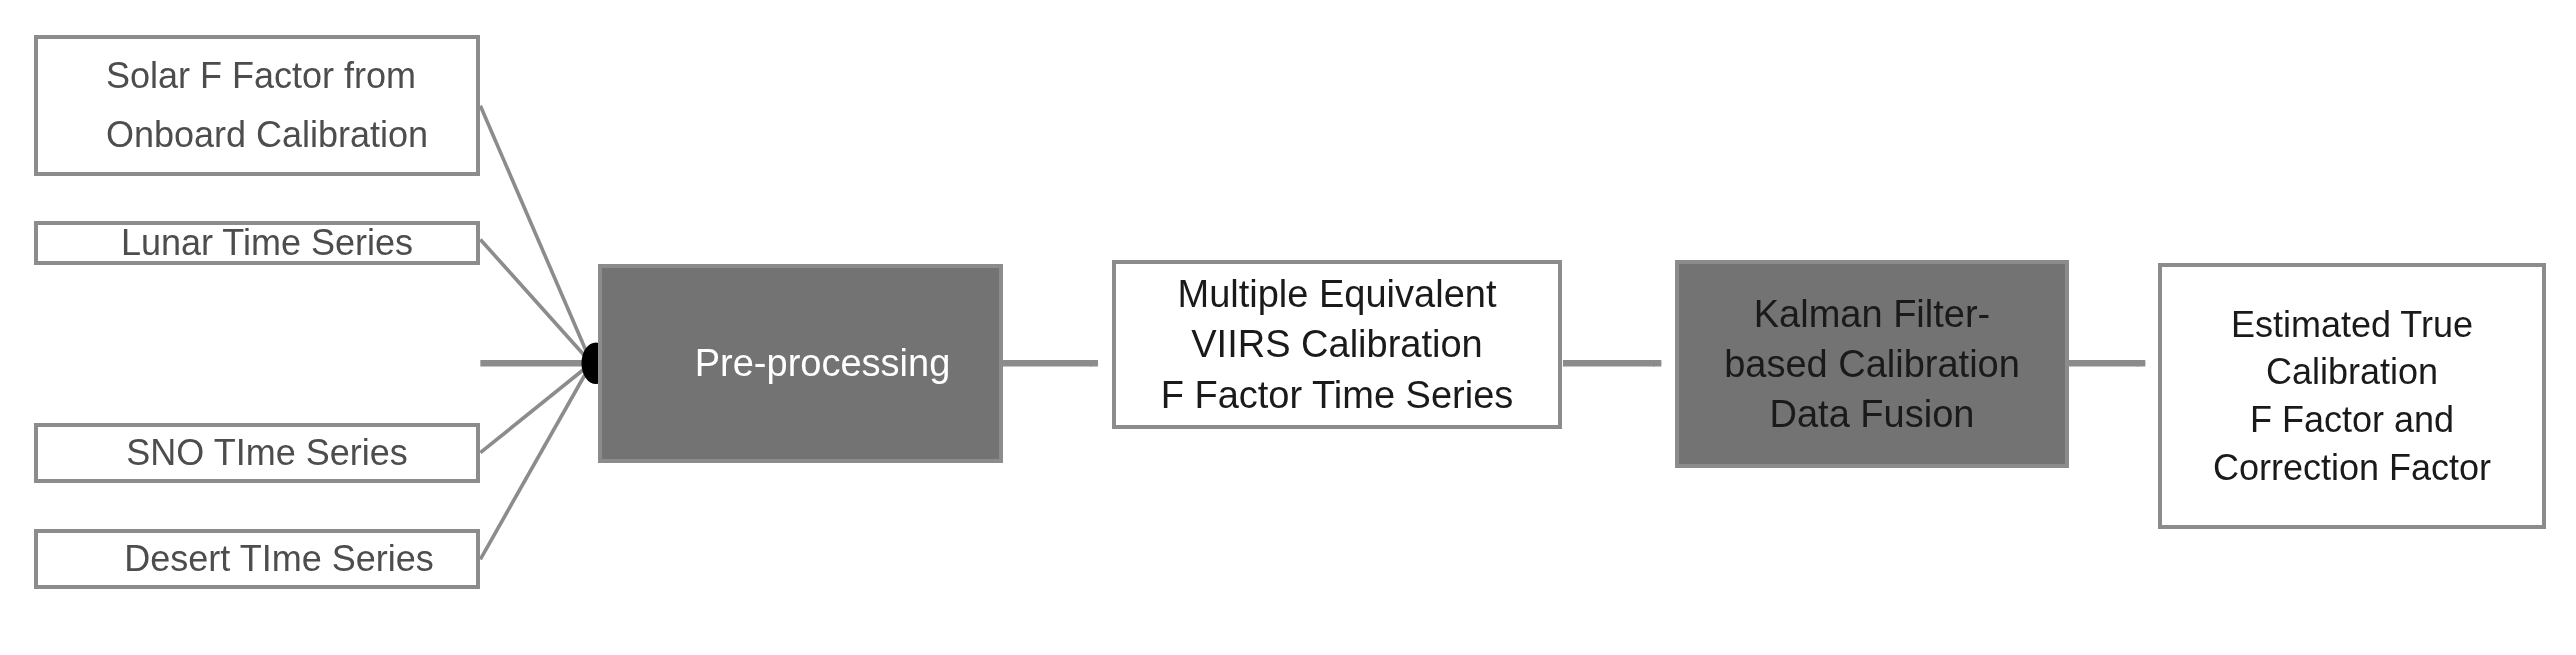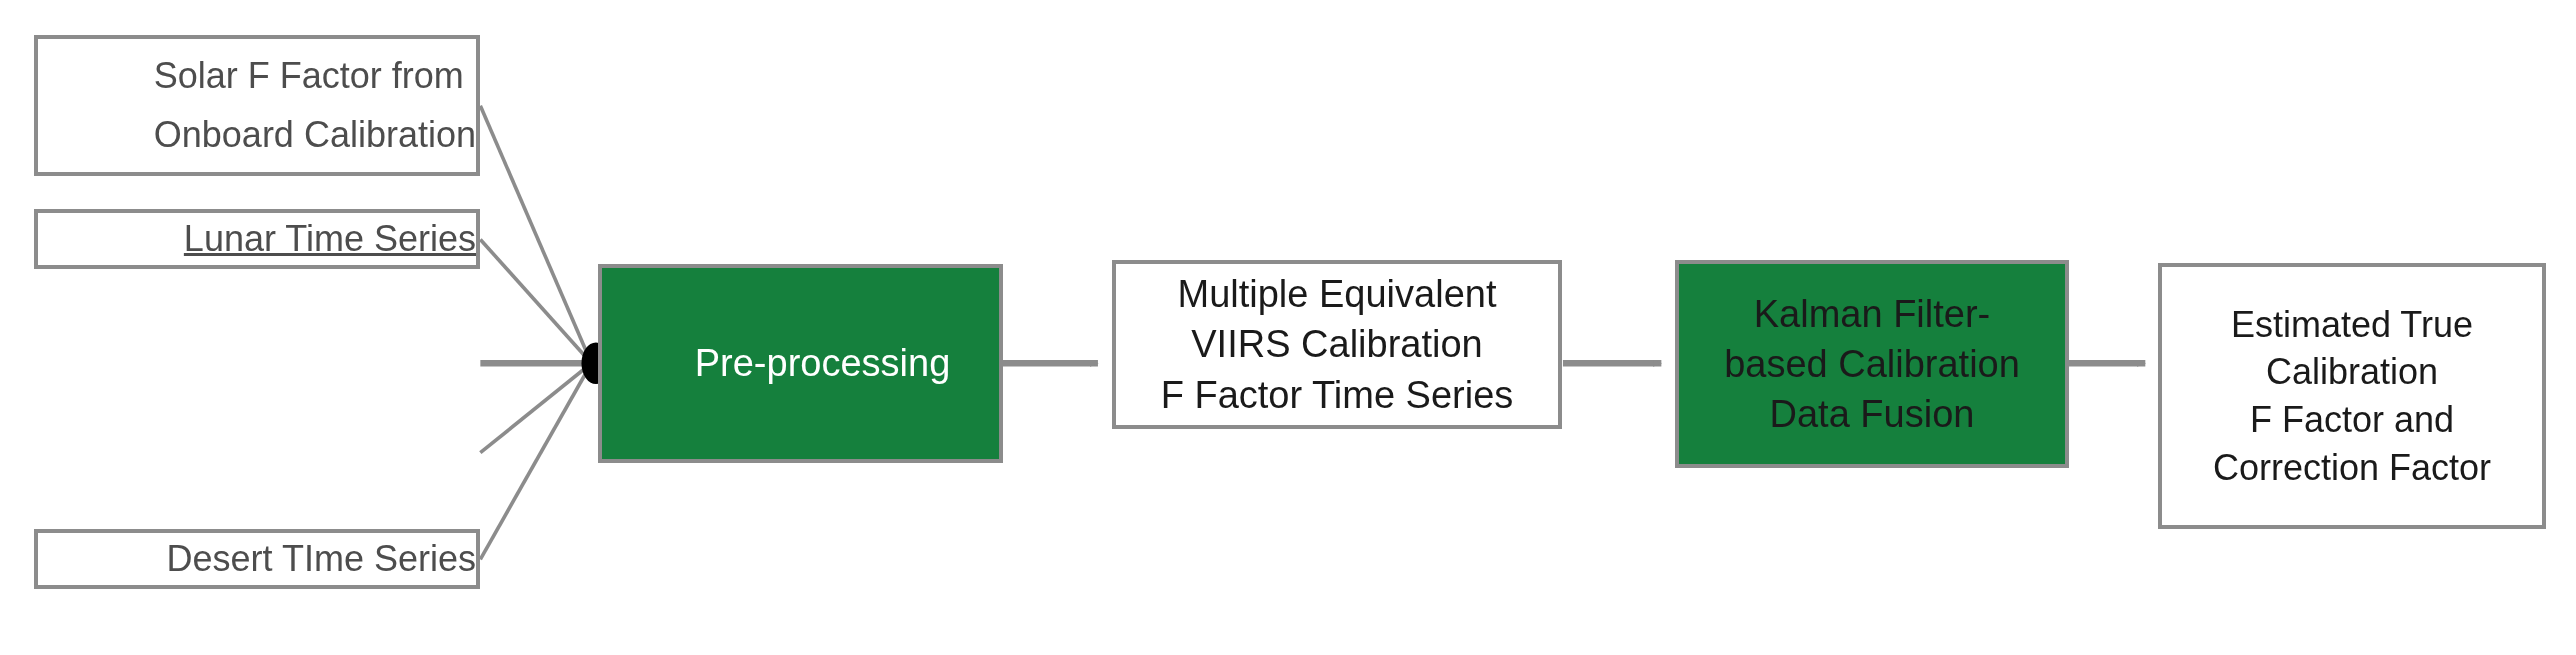--- a/index.html
+++ b/index.html
@@ -26,26 +26,26 @@
     justify-content: center;
     text-align: center;
     border: 4.5px solid #8c8c8c;
     background: #ffffff;
     color: #404040;
     line-height: 1.32;
     white-space: pre-line;
     z-index: 3;
   }
   .node.blue {
-    background: #15803d;
+    background: #737373;
     color: #ffffff;
     border-color: #8c8c8c;
   }
   .node.src {
-    justify-content: flex-end;
+    justify-content: center;
     text-align: left;
     padding-left: 20px;
     color: #4d4d4d;
     font-size: 36px;
   }
   .node.src.two-line {
     line-height: 1.62;
   }
   .node.proc {
     font-size: 38px;
@@ -117,25 +117,28 @@
     <g>
       <path class="wire-thick" d="M 2291 402 L 2376 402" marker-end="url(#ah)"></path>
     </g>
   </svg>
 
   <div class="node src two-line" style="left:34px; top:35px; width:446px; height:141px;">
     <span>Solar F Factor from
 Onboard Calibration</span>
   </div>
 
-  <div class="node src" style="left:34px; top:209px; width:446px; height:60px;text-decoration:underline;">
+  <div class="node src" style="left:34px; top:221px; width:446px; height:44px;">
     <span>Lunar Time Series</span>
   </div>
 
 
+  <div class="node src" style="left:34px; top:423px; width:446px; height:60px;">
+    <span>SNO TIme Series</span>
+  </div>
 
   <div class="node src" style="left:34px; top:529px; width:446px; height:60px;padding-left:44px;">
     <span>Desert TIme Series</span>
   </div>
 
   <div class="node blue proc" style="left:598px; top:264px; width:405px; height:199px;">
     <span>Pre-processing</span>
   </div>
 
   <div class="node stage" style="left:1112px; top:260px; width:450px; height:169px;">

